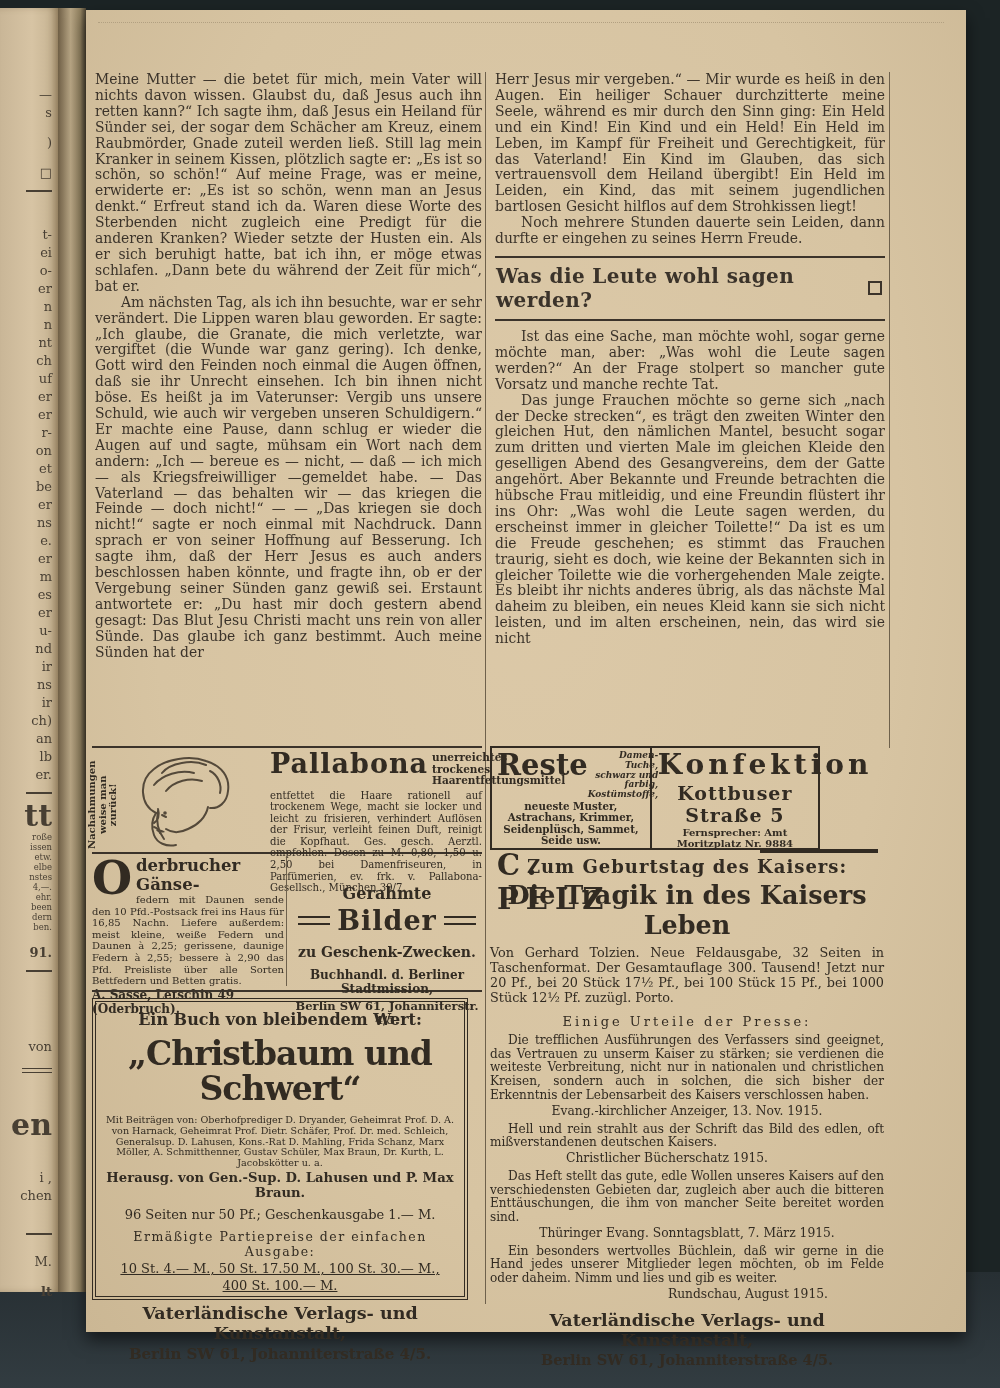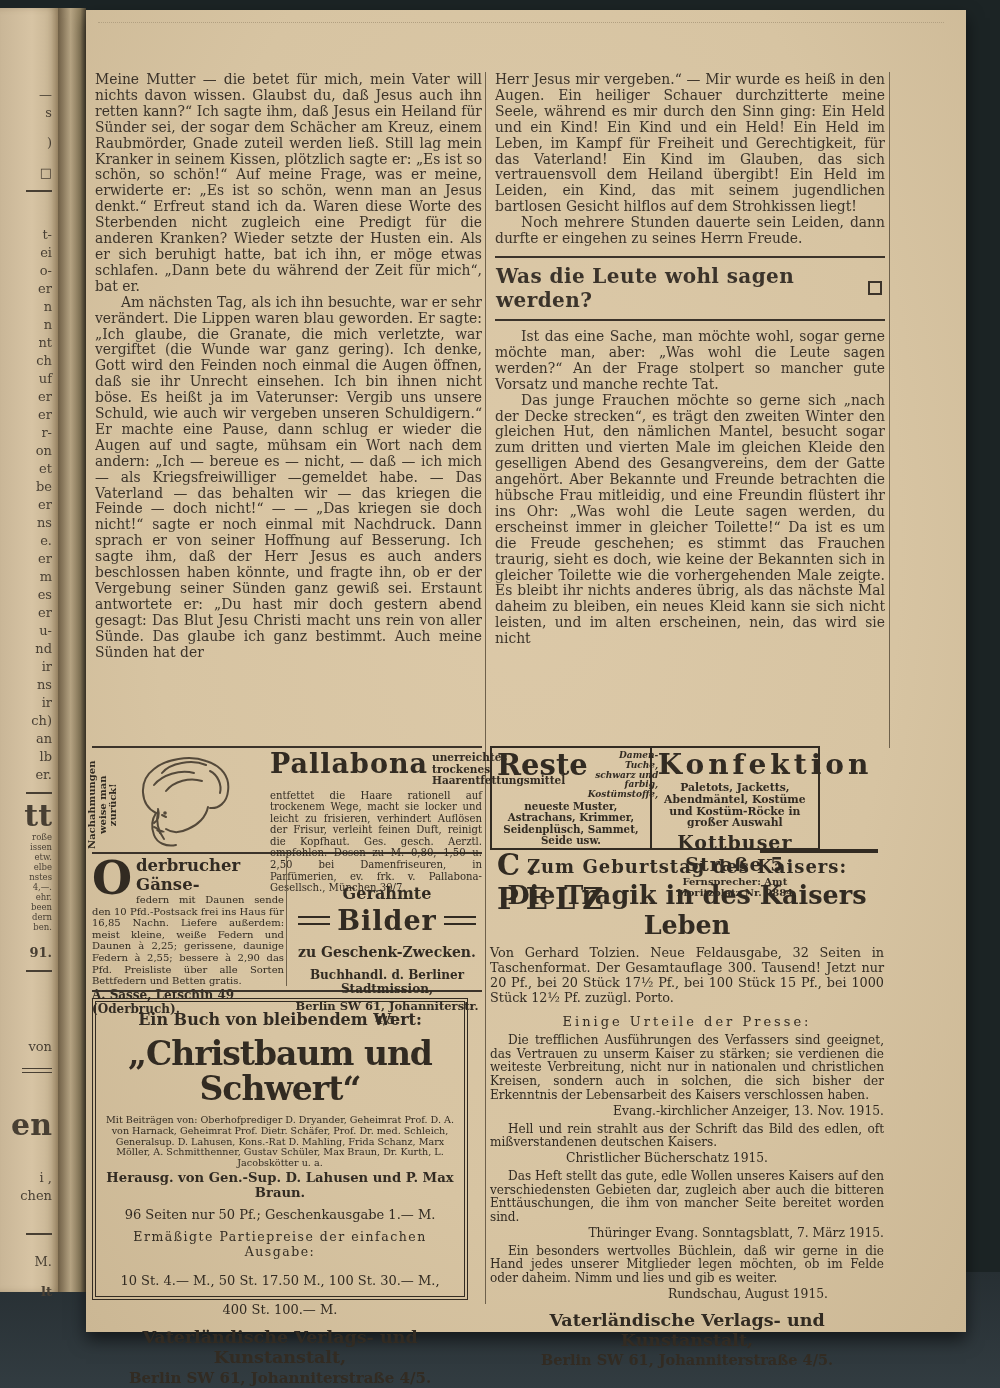--- a/index.html
+++ b/index.html
@@ -93,33 +93,33 @@
   .bil-5{font-size:11.5px;font-weight:bold;margin-top:3px;}
 
   .christbaum{position:absolute;left:6px;top:988px;width:376px;height:302px;box-sizing:border-box;
       border:4px double #322b22;text-align:center;color:#322b22;padding:6px 8px;}
   .cb-lead{font-size:16px;font-weight:bold;margin-top:2px;}
   .cb-title{font-size:33px;font-weight:bold;line-height:35px;margin-top:7px;letter-spacing:-1px;}
   .cb-contrib{font-size:9.6px;line-height:10.8px;text-align:center;margin-top:9px;padding:0 2px;}
   .cb-pubrow{font-size:13.2px;font-weight:bold;margin-top:1px;}
   .cb-price{font-size:13px;margin-top:7px;}
   .cb-dishead{font-size:12.5px;letter-spacing:1.5px;margin-top:7px;}
-  .cb-dis{font-size:13px;margin-top:14px;}
+  .cb-dis{font-size:13px;margin-top:2px;text-decoration:underline;}
   .cb-publisher{font-size:17.5px;font-weight:bold;margin-top:10px;}
   .cb-city{font-size:15px;font-weight:bold;margin-top:2px;}
 
   .kaiser{position:absolute;left:404px;top:846px;width:394px;color:#322b22;}
   .k-topbar{position:absolute;right:6px;top:-7px;width:118px;height:4px;background:#322b22;}
   .k-occ{text-align:center;font-size:18px;font-weight:bold;letter-spacing:1px;}
   .k-title{text-align:center;font-size:25.5px;font-weight:bold;margin-top:3px;}
   .k-details{font-size:12.8px;line-height:15px;text-align:justify;margin-top:5px;}
   .k-press{text-align:center;font-size:13px;letter-spacing:3px;margin-top:9px;}
   .rev{font-size:12.1px;line-height:13.7px;text-align:justify;text-indent:18px;margin-top:5px;}
   .rev-src{font-size:12.3px;margin-top:1px;}
-  .src-center{text-align:right;}
+  .src-center{text-align:center;}
   .src-right{text-align:center;padding-right:40px;}
   .src-right2{text-align:right;padding-right:56px;}
   .k-publisher{text-align:center;font-size:17.5px;font-weight:bold;margin-top:9px;}
   .k-city{text-align:center;font-size:14.5px;font-weight:bold;margin-top:1px;}
 </style>
 </head>
 <body>
 
 <div class="scene">
   <div class="table"></div>
@@ -256,24 +256,20 @@
           </span>
         </div>
         <div class="pelz-mat">
           <span>neueste Muster, Astrachans, Krimmer,</span><br>
           <span>Seidenplüsch, Sammet, Seide usw.</span>
         </div>
         <div class="pelz-name">C. PELZ</div>
       </div>
       <div class="pelz-right">
         <div class="pelz-konf">Konfektion</div>
-        <div class="pelz-items">
-          <span>Paletots, Jacketts, Abendmäntel, Kostüme</span><br>
-          <span>und Kostüm-Röcke in großer Auswahl</span>
-        </div>
         <div class="pelz-addr">Kottbuser Straße 5</div>
         <div class="pelz-phone">Fernsprecher: Amt Moritzplatz Nr. 9884</div>
       </div>
     </div>
 
     <div class="federn">
       <span class="fed-drop">O</span>
       <span class="fed-title">derbrucher Gänse-</span>
       <div class="fed-body">federn mit Daunen sende den 10 Pfd.-Postsack frei ins Haus für 16,85 Nachn. Liefere außerdem: meist kleine, weiße Federn und Daunen à 2,25; gerissene, daunige Federn à 2,55; bessere à 2,90 das Pfd. Preisliste über alle Sorten Bettfedern und Betten gratis.</div>
       <div class="fed-sign">A. Sasse, Letschin 49 (Oderbruch).</div>

